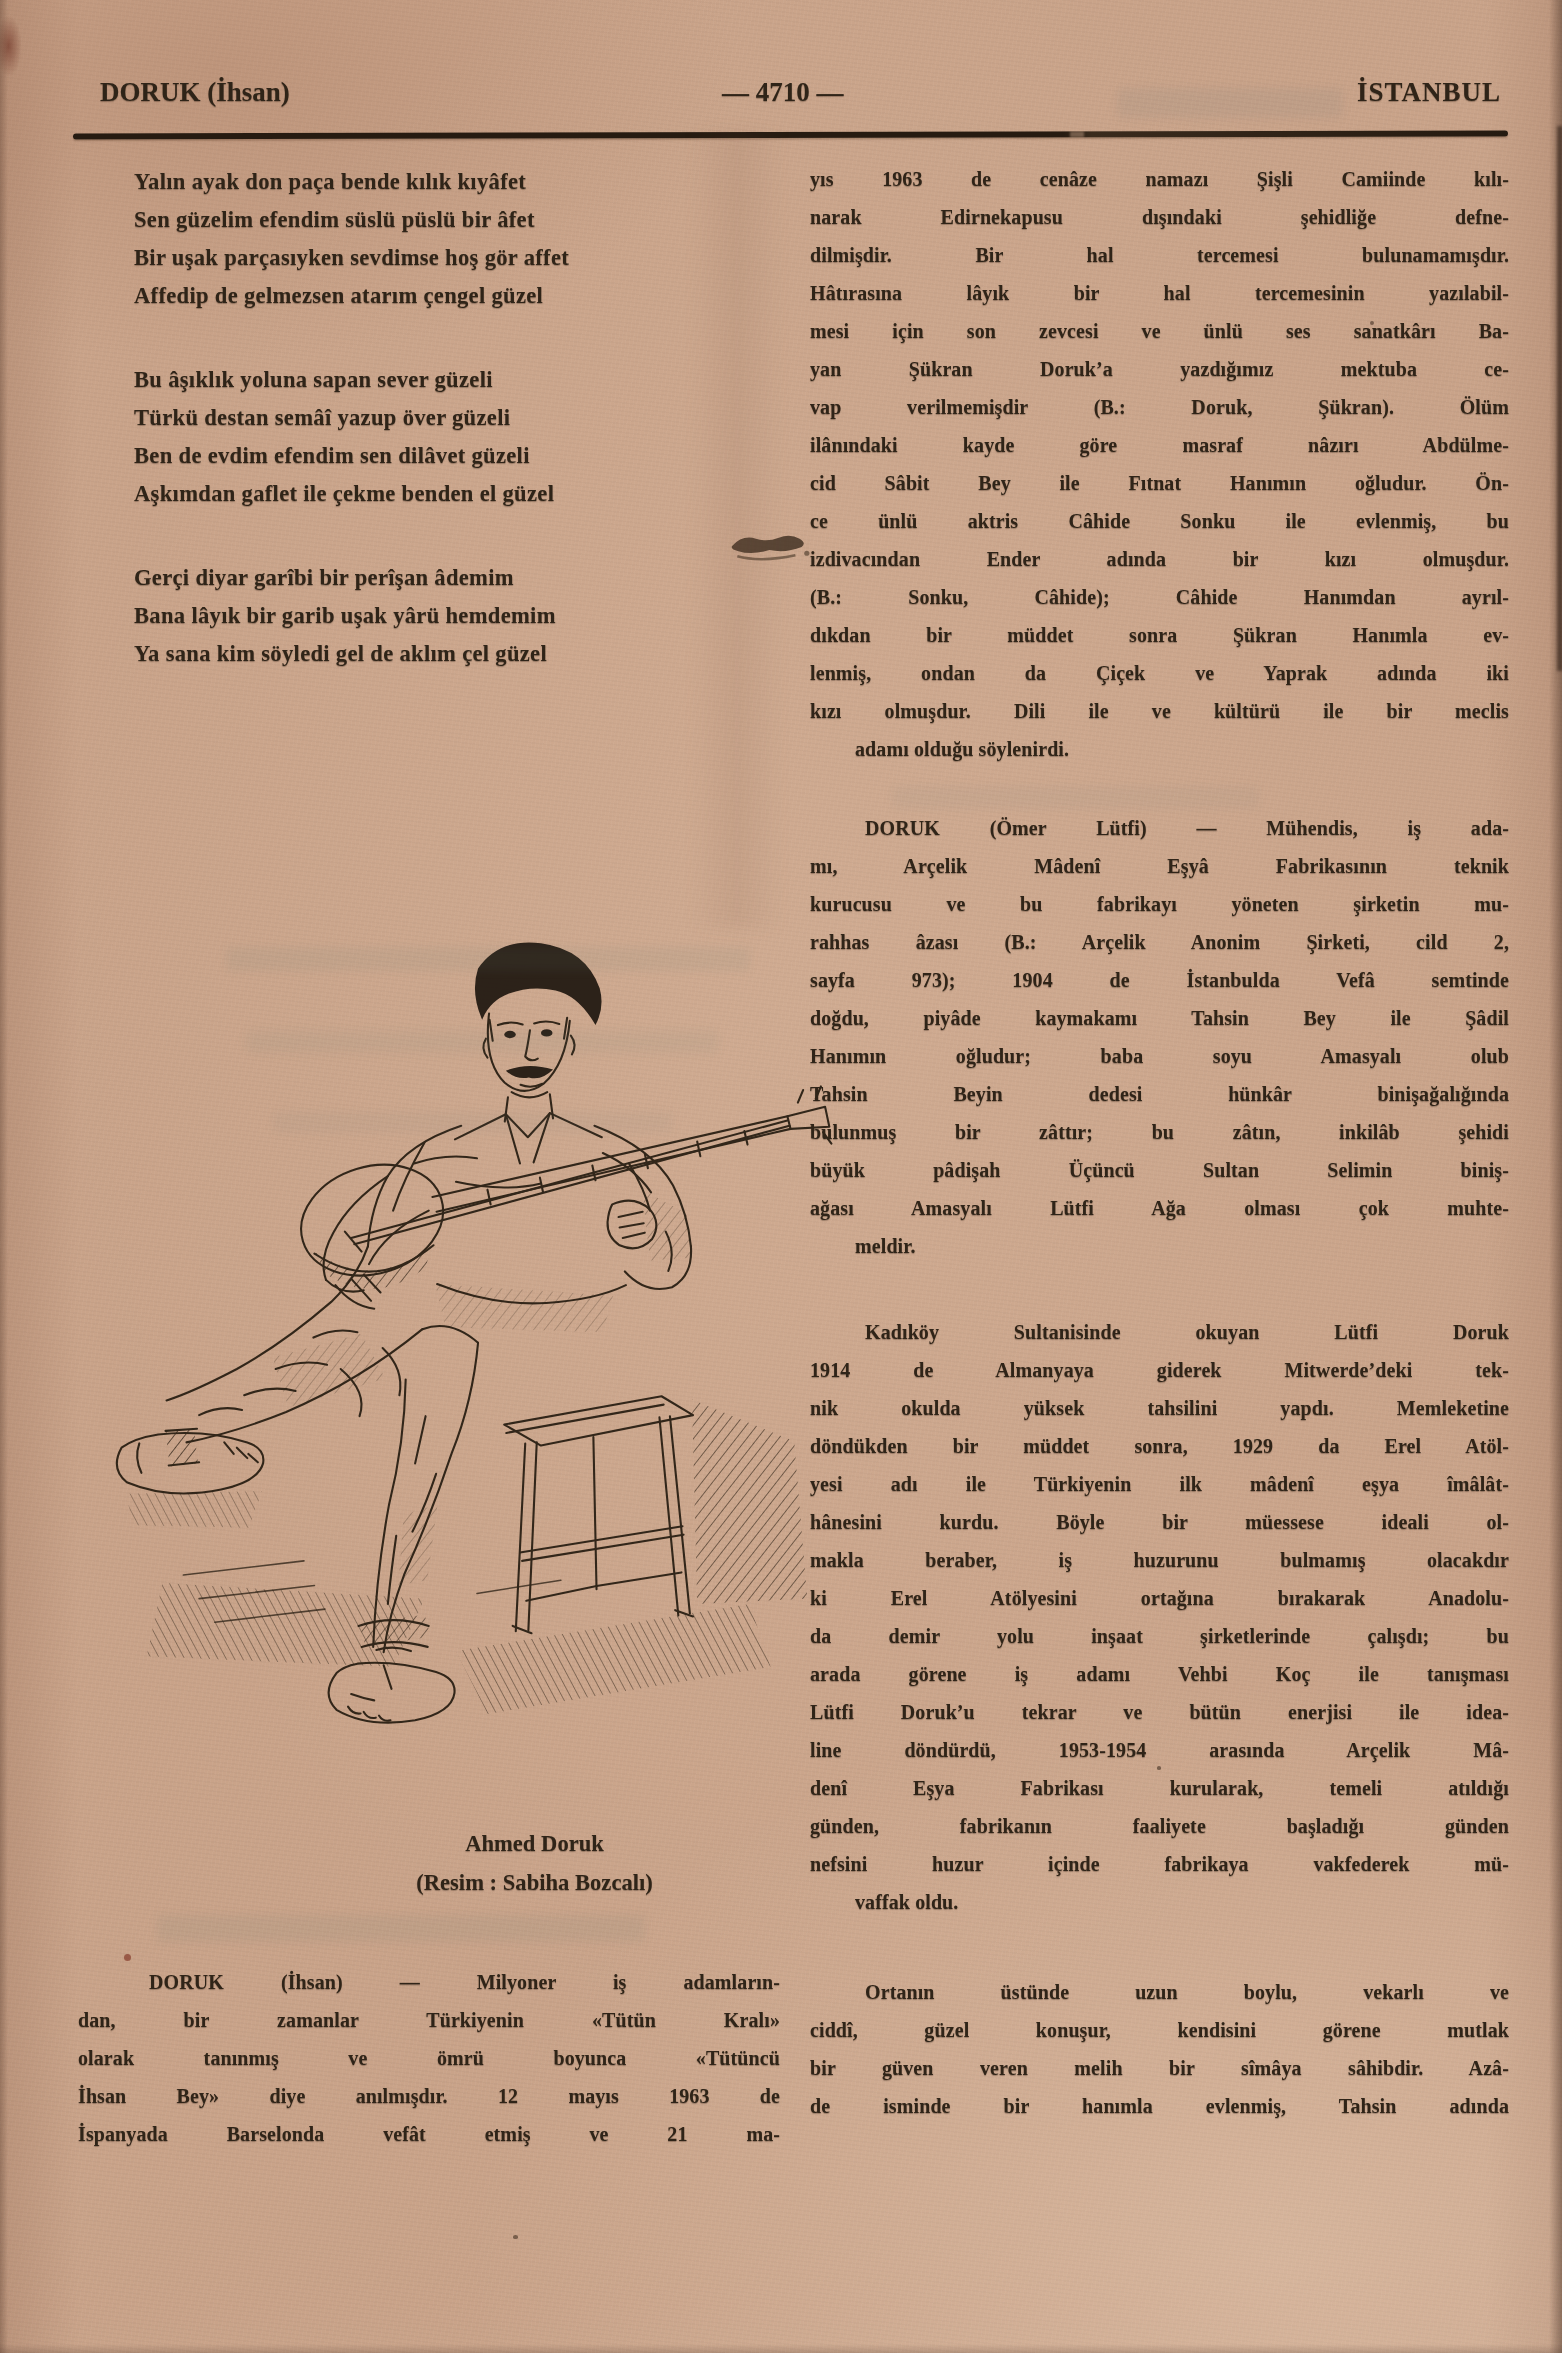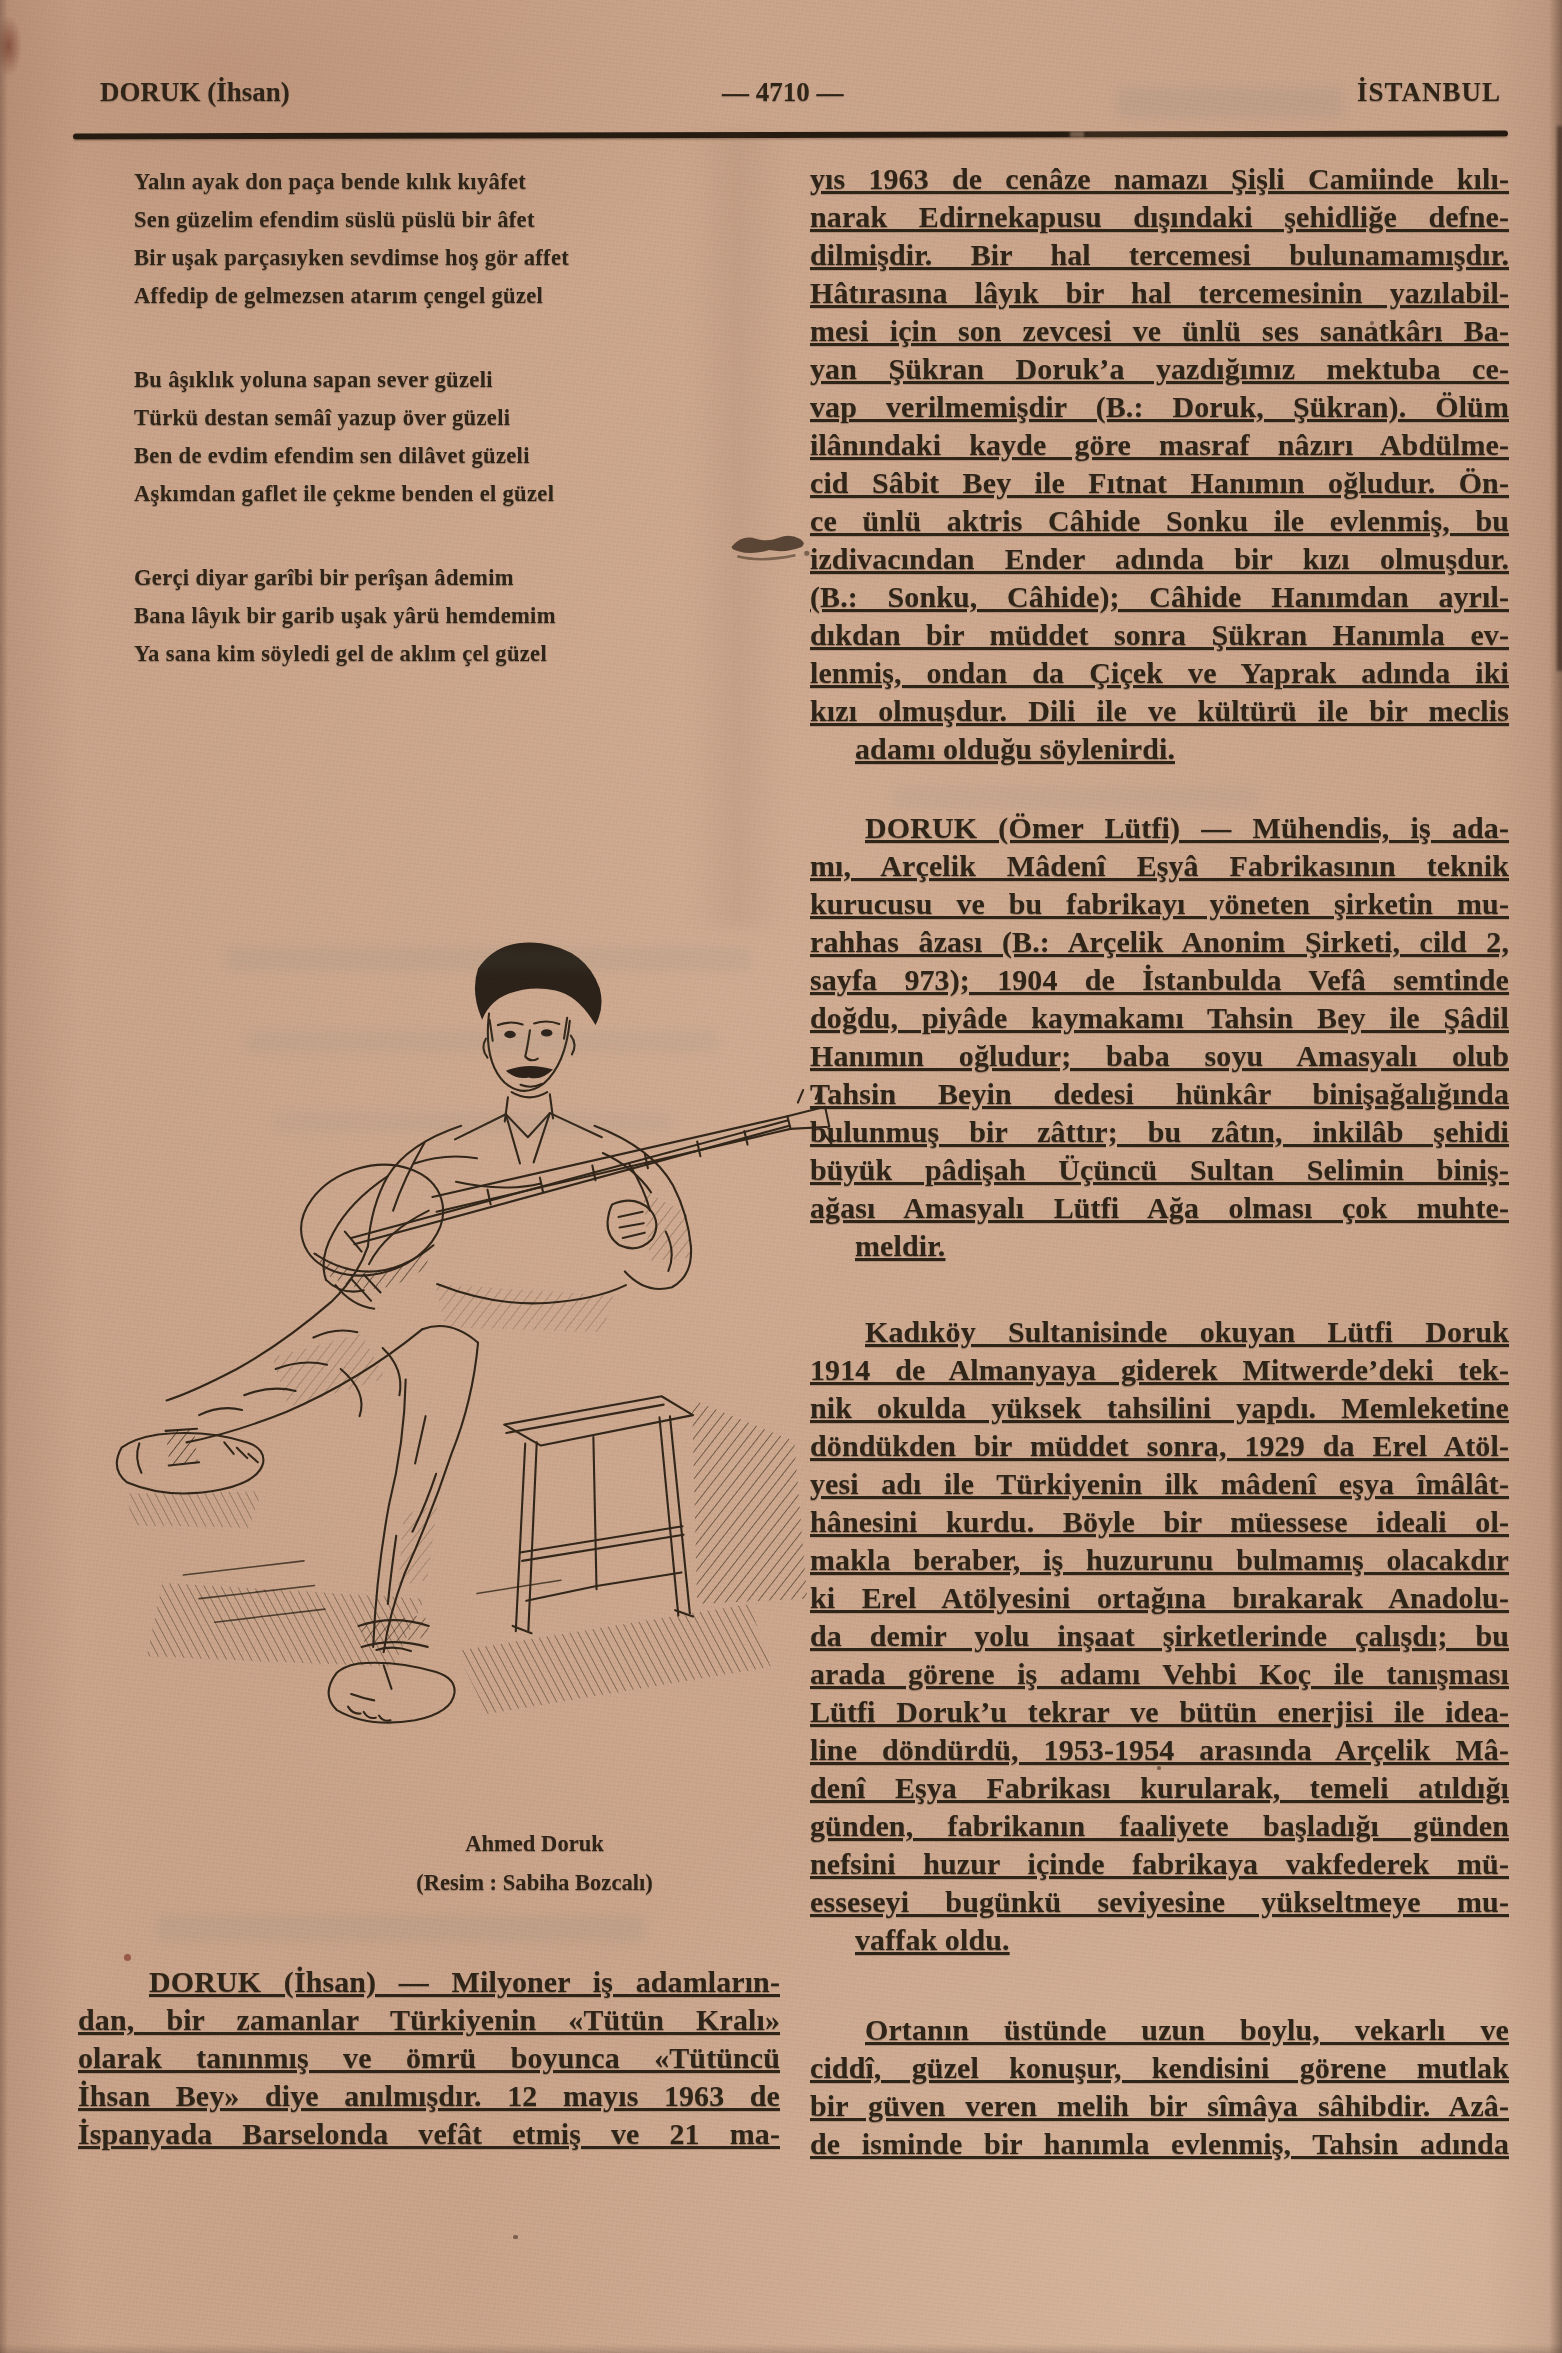--- a/index.html
+++ b/index.html
@@ -26,21 +26,21 @@
   .hdr .h-right { right:0; letter-spacing:1px; }
   .rule { position:absolute; left:73px; top:132px; width:1435px; height:6.3px;
           background:linear-gradient(90deg,#261b11 0 69%, #3a2b1d 71%, #241a10);
           border-radius:3.7px; transform:rotate(-0.12deg);
           box-shadow:0 1.6px 1.6px rgba(84,52,34,.30); }
   .rule::after { content:""; position:absolute; left:69.5%; top:0; width:13.6px; height:100%;
           background:rgba(201,163,137,.45); filter:blur(1px); }
   .poem { position:absolute; left:134px; top:163px; width:645px;
           font-size:22.6px; font-weight:700; line-height:38px; letter-spacing:0.3px; }
   .stanza { margin-bottom:46px; }
-  .body-text { font-size:30px; line-height:38px; font-weight:700; letter-spacing:0.1px;text-decoration:underline; }
+  .body-text { font-size:20px; line-height:38px; font-weight:700; letter-spacing:0.1px; }
   .jl { text-align:justify; text-align-last:justify; }
   .jl-last { text-align-last:left;margin-left:45px; }
   .ind { text-indent:55px; }
   .ind-lg { text-indent:71px; }
   .rcol { position:absolute; left:810px; top:160px; width:699px; }
   .para2 { margin-top:41px; } .para3 { margin-top:48px; } .para4 { margin-top:52px; }
   .larticle { position:absolute; left:78px; top:1963px; width:702px; }
   .caption { position:absolute; left:283px; top:1824px; width:503px; text-align:center;
              font-weight:700; font-size:22.6px; line-height:39px; }
   .illu { position:absolute; left:89px; top:917px; width:755px; height:904px; }
@@ -315,21 +315,20 @@
       <div class="jl">hânesini kurdu. Böyle bir müessese ideali ol-</div>
       <div class="jl">makla beraber, iş huzurunu bulmamış olacakdır</div>
       <div class="jl">ki Erel Atölyesini ortağına bırakarak Anadolu-</div>
       <div class="jl">da demir yolu inşaat şirketlerinde çalışdı; bu</div>
       <div class="jl">arada görene iş adamı Vehbi Koç ile tanışması</div>
       <div class="jl">Lütfi Doruk’u tekrar ve bütün enerjisi ile idea-</div>
       <div class="jl">line döndürdü, 1953-1954 arasında Arçelik Mâ-</div>
       <div class="jl">denî Eşya Fabrikası kurularak, temeli atıldığı</div>
       <div class="jl">günden, fabrikanın faaliyete başladığı günden</div>
       <div class="jl">nefsini huzur içinde fabrikaya vakfederek mü-</div>
-      <div class="jl">esseseyi bugünkü seviyesine yükseltmeye mu-</div>
       <div class="jl jl-last">vaffak oldu.</div>
     </div>
     <div class="para4">
       <div class="jl ind">Ortanın üstünde uzun boylu, vekarlı ve</div>
       <div class="jl">ciddî, güzel konuşur, kendisini görene mutlak</div>
       <div class="jl">bir güven veren melih bir sîmâya sâhibdir. Azâ-</div>
       <div class="jl">de isminde bir hanımla evlenmiş, Tahsin adında</div>
     </div>
   </div>
 

